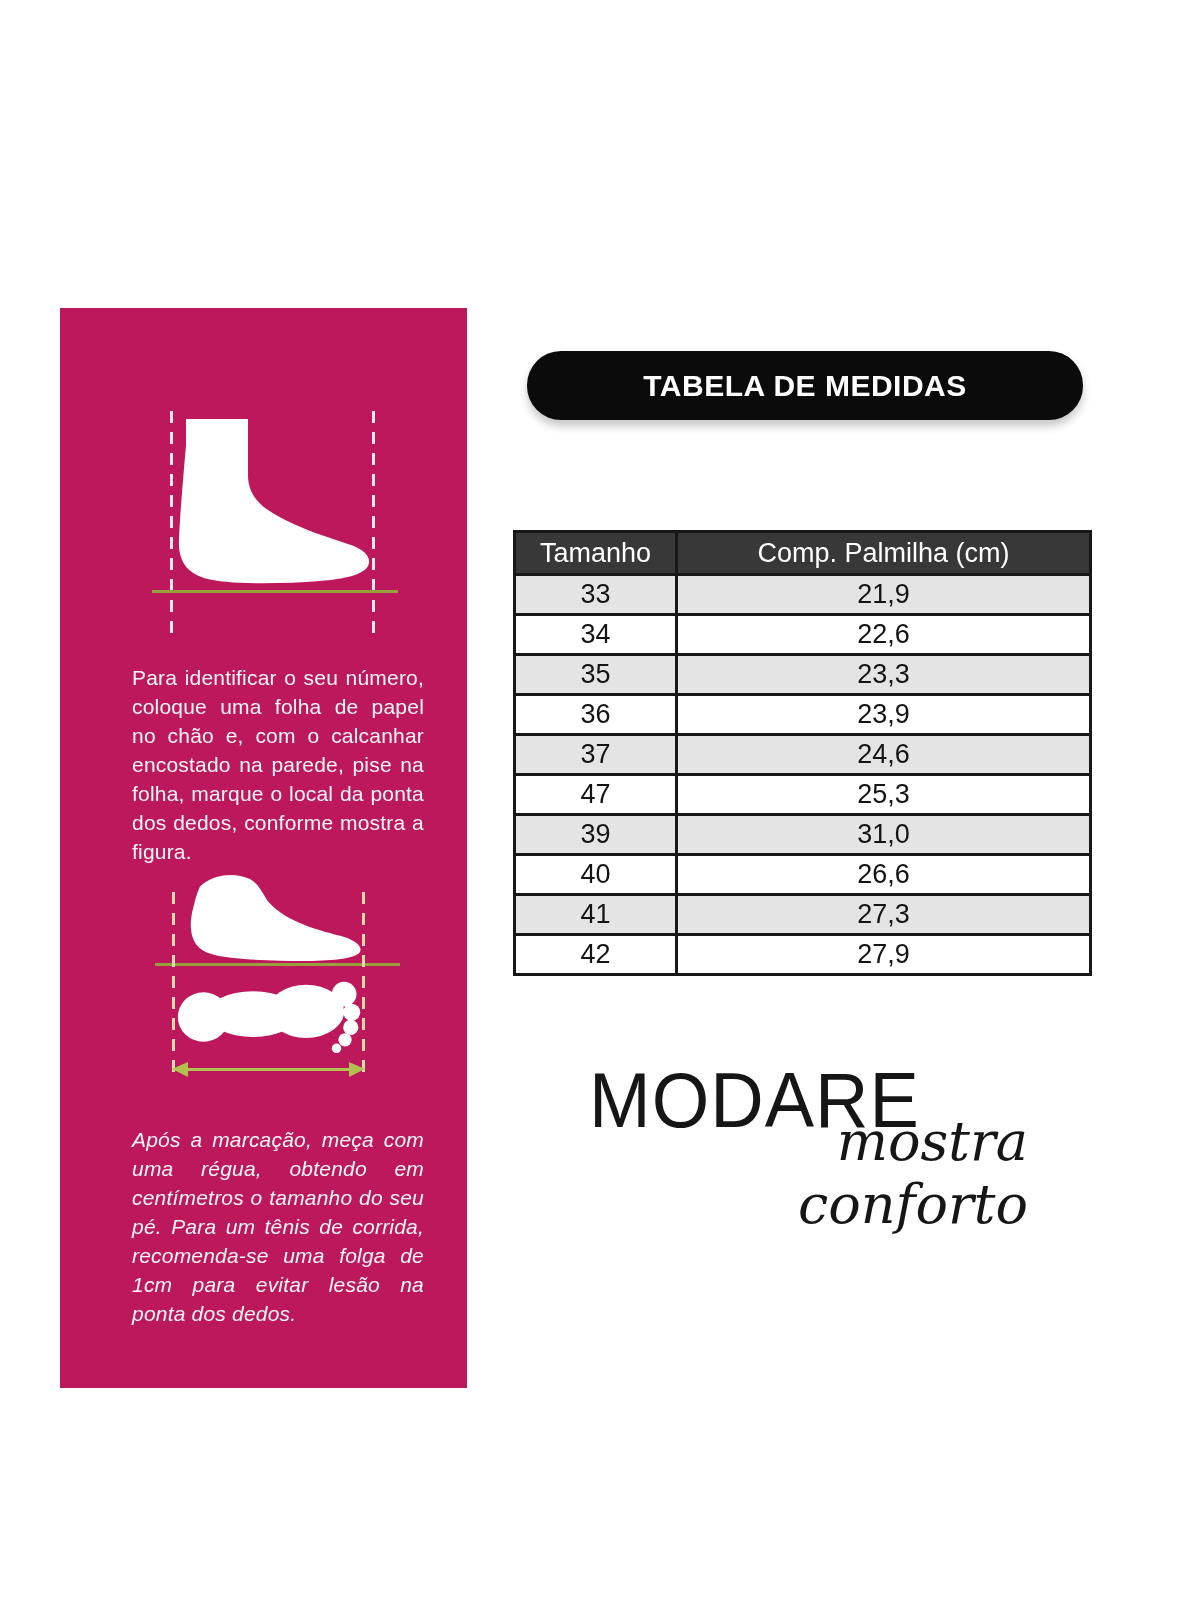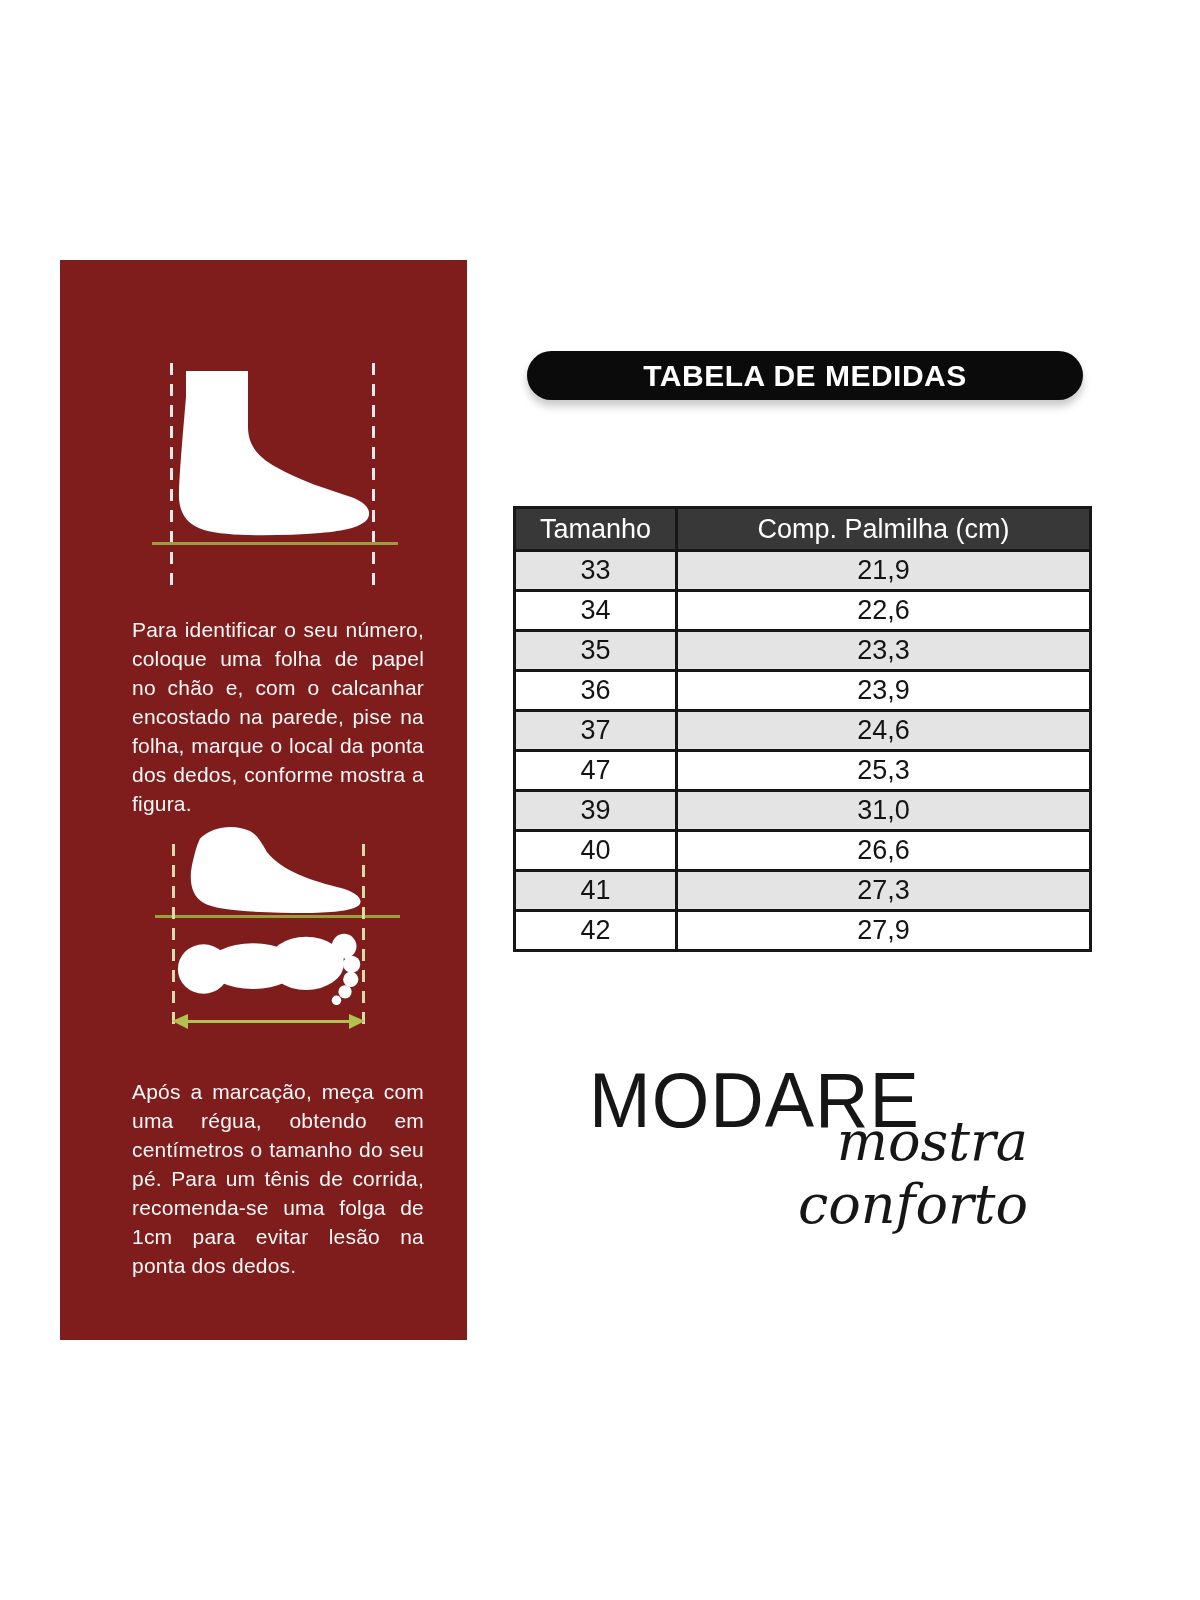--- a/index.html
+++ b/index.html
@@ -22,50 +22,50 @@
 
   .arrow{position:absolute;height:15px;}
   .arrow .shaft{position:absolute;left:8px;right:8px;top:6px;height:3px;background:var(--arrow-olive);}
   .ahead{position:absolute;top:0;width:0;height:0;border-top:7px solid transparent;border-bottom:8px solid transparent;}
   .ahead.left{left:0;border-right:16px solid var(--arrow-olive);}
   .ahead.right{right:0;border-left:16px solid var(--arrow-olive);}
 
   .instr{position:absolute;left:72px;width:292px;color:#f7f7f7;font-size:21px;line-height:29px;
          text-align:justify;letter-spacing:0.2px;}
   .instr.p1{top:334px;}
-  .instr.p2{top:796px;}
+  .instr.p2{top:796px;font-style:italic;}
 
   
-  .banner{position:absolute;left:527px;top:351px;width:556px;height:49px;background:var(--banner-bg);
+  .banner{position:absolute;left:527px;top:351px;width:556px;height:69px;background:var(--banner-bg);
           border-radius:34px;display:flex;align-items:center;justify-content:center;
           box-shadow:0 6px 9px rgba(0,0,0,0.22);}
   .banner span{color:#fff;font-size:30px;font-weight:700;letter-spacing:0.5px;}
 
   
-  table.sizes{position:absolute;left:513px;top:506px;width:579px;border-collapse:collapse;
+  table.sizes{position:absolute;left:513px;top:530px;width:579px;border-collapse:collapse;
               border:3px solid #171717;table-layout:fixed;}
   table.sizes th,table.sizes td{border:3px solid #171717;text-align:center;padding:0;}
   table.sizes th{height:40px;background:var(--header-row-bg);color:#ffffff;font-size:27px;font-weight:400;}
   table.sizes td{height:37px;font-size:27px;color:#141414;background:#ffffff;margin-left:22px;}
   table.sizes tr.alt td{background:var(--row-alt-bg);}
   col.c1{width:162px;}
 
   
   .brand-name{position:absolute;left:589px;top:1056px;font-size:74px;color:#161616;
               font-family:"Liberation Sans",sans-serif;font-weight:400;letter-spacing:1px;
               transform:scaleY(1.04);transform-origin:top left;}
   .brand-tagline{position:absolute;left:600px;top:1110px;width:428px;text-align:right;
                  font-family:"DejaVu Serif",serif;font-style:italic;font-size:54px;color:#161616;}
 </style>
 </head>
 <body>
 
 <div class="page">
 
-  <div class="panel" style="background: #7f1d1d;">
+  <div class="panel" style="background: #be185d; margin-top: 48px;">
 
     <div class="ill ill1">
       <div class="vdash white" style="left:20px;height:225px;"></div>
       <div class="vdash white" style="left:222px;height:225px;"></div>
       <svg class="footsvg" style="left:20px;top:8px;" width="204" height="170" viewBox="0 0 200 170">
         <path fill="#ffffff" d="M14,0 H76 V56 C76,74 86,86 104,96 C128,110 158,119 179,126
           C193,131 200,139 196,147 C191,156 172,160 148,162 C108,165 56,166 32,159
           C13,153 6,140 7,120 C8,94 12,50 14,26 Z"></path>
       </svg>
       <div class="hline" style="left:2px;top:179px;width:246px;"></div>

